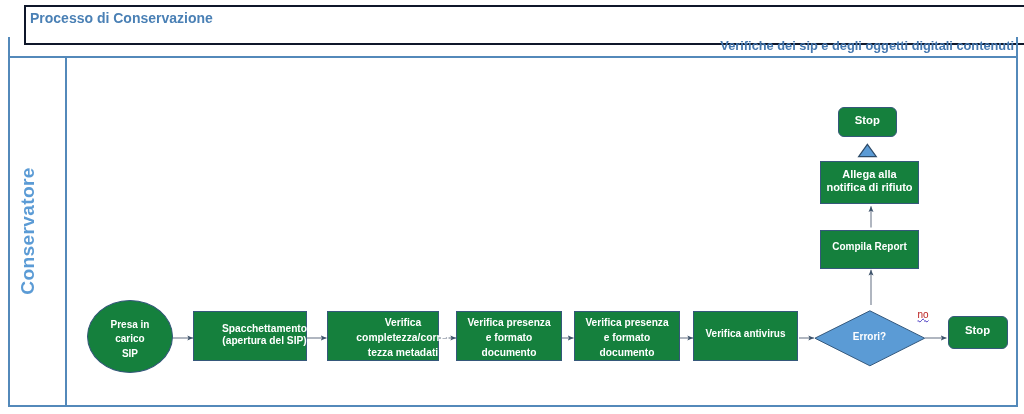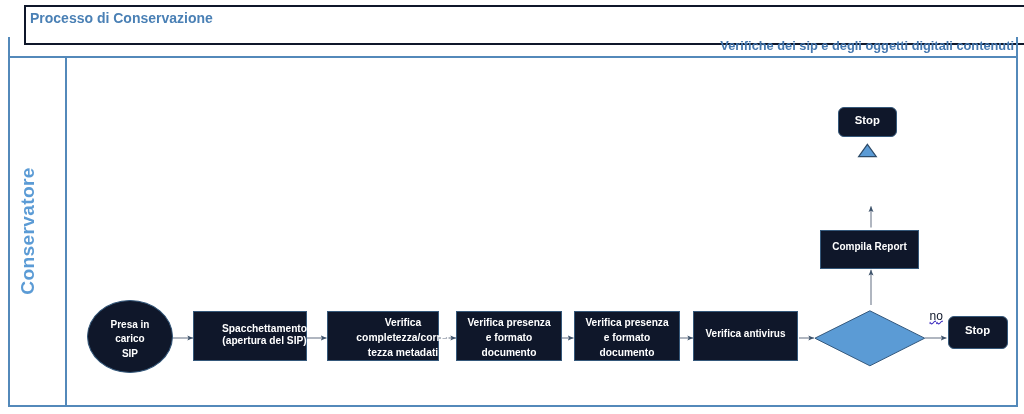--- a/index.html
+++ b/index.html
@@ -5,42 +5,42 @@
   html,body{margin:0;padding:0;}
   body{width:1024px;height:414px;background:#ffffff;font-family:"Liberation Sans",sans-serif;overflow:hidden;}
   #stage{position:relative;width:1024px;height:414px;}
   .hdr-title{position:absolute;left:24px;top:5px;width:1010px;height:40px;box-sizing:border-box;border:2px solid #0f172a;}
   .hdr-title span{position:absolute;left:4px;top:2.5px;font-size:14px;font-weight:bold;color:#4A80B5;}
   .hdr-sub{position:absolute;left:8px;top:37px;width:1010px;height:21px;box-sizing:border-box;border:2px solid #5389BA;border-top:none;}
   .hdr-sub span{position:absolute;right:2px;top:0.5px;font-size:12.8px;font-weight:bold;color:#4578B0;}
   .body-box{position:absolute;left:8px;top:58px;width:1010px;height:349px;box-sizing:border-box;border:2px solid #5389BA;border-top:none;}
   .lane-label{position:absolute;left:8px;top:58px;width:59px;height:349px;display:flex;align-items:center;justify-content:center;box-sizing:border-box;border-right:2px solid #5389BA;}
   .lane-label span{transform:rotate(-90deg) translate(2px,-8.8px);white-space:nowrap;font-size:19.2px;font-weight:bold;color:#5B9BD5;letter-spacing:0.3px;}
-  .node{position:absolute;background:#0f172a;border:1px solid #35587A;box-sizing:border-box;color:#fff;font-weight:bold;display:flex;align-items:center;justify-content:center;text-align:center;line-height:12.2px;font-size:10px;}
+  .node{position:absolute;background:#15803d;border:1px solid #35587A;box-sizing:border-box;color:#fff;font-weight:bold;display:flex;align-items:center;justify-content:center;text-align:center;line-height:12.2px;font-size:10px;}
   svg.conn{position:absolute;left:0;top:0;width:1024px;height:414px;pointer-events:none;}
 
   .n-start{left:87px;top:300px;width:86px;height:73px;border-radius:50%;font-size:10px;line-height:14.3px;text-align:center;}
   .n-1{left:193px;top:311px;width:114px;height:50px;font-size:10.2px;line-height:12px;}
   .n-2{left:327px;top:311px;width:112px;height:50px;font-size:10.3px;line-height:15px;padding-left:40px;}
   .n-3{left:456px;top:311px;width:106px;height:50px;font-size:10.2px;line-height:15px;}
   .n-4{left:574px;top:311px;width:106px;height:50px;font-size:10.2px;line-height:15px;}
   .n-5{left:693px;top:311px;width:105px;height:50px;}
   .n-stop1{left:947.5px;top:316px;width:60px;height:33px;border-radius:6px;font-size:11.3px;}
   .n-rep{left:820px;top:230px;width:99px;height:39px;}
   .n-all{left:820px;top:161px;width:99px;height:43px;font-size:11px;line-height:13px;}
   .n-stop2{left:837.5px;top:106.5px;width:59.5px;height:30.5px;border-radius:6px;font-size:11.3px;}
   .n-dec{position:absolute;left:814px;top:310px;width:111px;height:56px;color:#fff;font-weight:bold;font-size:10px;display:flex;align-items:center;justify-content:center;}
   .node [data-name="node-label"], .n-dec [data-name="node-label"]{display:block;position:relative;top:-2px;}
   .n-start [data-name="node-label"]{top:3px;}
   .n-1 [data-name="node-label"]{top:-1px;margin-left:29px;}
   .n-2 [data-name="node-label"]{top:1px;}
   .n-3 [data-name="node-label"]{top:1px;}
   .n-4 [data-name="node-label"]{top:1px;}
-  .edge-label-no{position:absolute;left:917.5px;top:310px;font-size:12px;font-weight:normal;color:#0f172a;line-height:1;
-    text-decoration:underline wavy #4030c0;text-decoration-skip-ink:none;text-underline-offset:0px;margin-left:12px;}
+  .edge-label-no{position:absolute;left:917.5px;top:310px;font-size:10px;font-weight:normal;color:#b91c1c;line-height:1;
+    text-decoration:underline wavy #4030c0;text-decoration-skip-ink:none;text-underline-offset:0px;}
 </style>
 </head>
 <body>
 
 <div id="stage" data-name="diagram-canvas">
   <div class="hdr-title" data-name="process-title-box">
     <span data-name="process-title">Processo di Conservazione</span>
   </div>
   <div class="hdr-sub" data-name="subprocess-title-box">
     <span data-name="subprocess-title">Verifiche dei sip e degli oggetti digitali contenuti</span>
@@ -82,23 +82,29 @@
   </div>
   <div class="node n-3" data-name="node-verifica-presenza-formato-documento-1">
     <span data-name="node-label"><span data-name="node-label-line1">Verifica presenza</span><br><span data-name="node-label-line2">e formato</span><br><span data-name="node-label-line3">documento</span></span>
   </div>
   <div class="node n-4" data-name="node-verifica-presenza-formato-documento-2">
     <span data-name="node-label"><span data-name="node-label-line1">Verifica presenza</span><br><span data-name="node-label-line2">e formato</span><br><span data-name="node-label-line3">documento</span></span>
   </div>
   <div class="node n-5" data-name="node-verifica-antivirus">
     <span data-name="node-label">Verifica antivirus</span>
   </div>
+  <div class="n-dec" data-name="node-errori-decision">
+    <span data-name="node-label">Errori?</span>
+  </div>
   <div class="node n-stop1" data-name="node-stop-right">
     <span data-name="node-label">Stop</span>
   </div>
   <div class="node n-rep" data-name="node-compila-report">
     <span data-name="node-label">Compila Report</span>
+  </div>
+  <div class="node n-all" data-name="node-allega-notifica-rifiuto">
+    <span data-name="node-label"><span data-name="node-label-line1">Allega alla</span><br><span data-name="node-label-line2">notifica di rifiuto</span></span>
   </div>
   <div class="node n-stop2" data-name="node-stop-top">
     <span data-name="node-label">Stop</span>
   </div>
   <div class="edge-label-no" data-name="edge-label-no">no</div>
 </div>
 
 </body></html>

